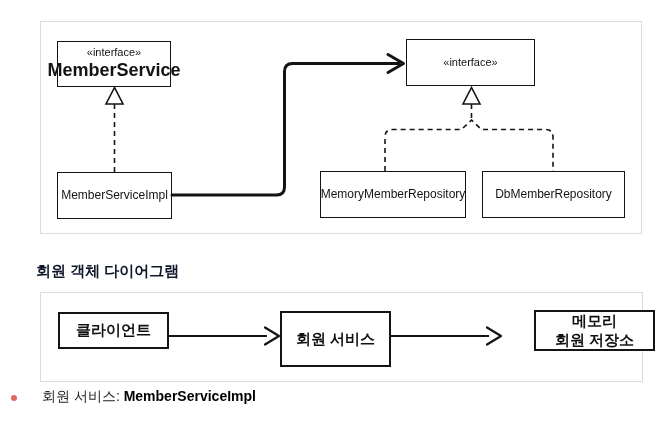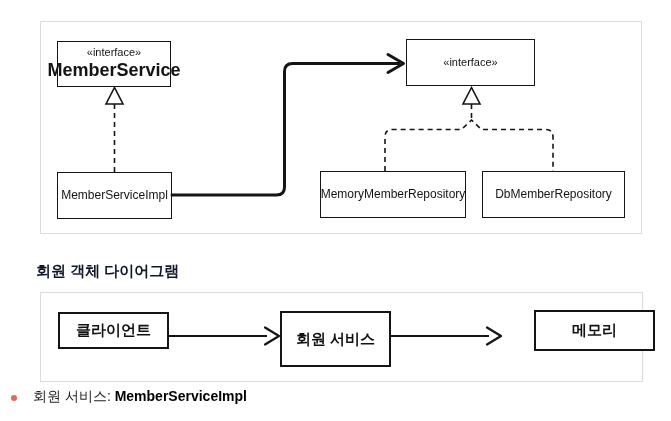--- a/index.html
+++ b/index.html
@@ -40,21 +40,21 @@
   }
   .box-client        { left:58px;  top:312px; width:111px; height:37px; }
   .box-kr-service    { left:280px; top:311px; width:111px; height:56px; }
   .box-memory-store  { left:502px; top:310px; width:121px; height:41px;margin-left:32px; }
 
   .bullet-dot {
     position:absolute; left:11px; top:395px; width:6px; height:6px;
     border-radius:50%; background:#e0695f;
   }
   .bullet-text {
-    position:absolute; left:33px; top:388px; font-size:14px; color:#212121;text-align:center;
+    position:absolute; left:42px; top:388px; font-size:14px; color:#212121;text-align:center;
   }
   .bullet-text strong { color:#000000; font-weight:bold; }
 
   .overlay { position:absolute; left:0; top:0; width:671px; height:421px; pointer-events:none; }
 </style>
 </head>
 <body>
 
 <div class="page">
 
@@ -88,20 +88,21 @@
   <div class="kbox box-client">
     <div>클라이언트</div>
   </div>
 
   <div class="kbox box-kr-service">
     <div>회원 서비스</div>
   </div>
 
   <div class="kbox box-memory-store">
     <div>메모리</div>
+    <div>회원 저장소</div>
   </div>
 
   <span class="bullet-dot"></span>
   <div class="bullet-text">
     <span>회원 서비스: </span><strong>MemberServiceImpl</strong>
   </div>
 
   <svg class="overlay" viewBox="0 0 671 421" xmlns="http://www.w3.org/2000/svg">
 
     <polygon points="114.5,87.5 106,104 123,104" fill="#ffffff" stroke="#141414" stroke-width="1.6"></polygon>

